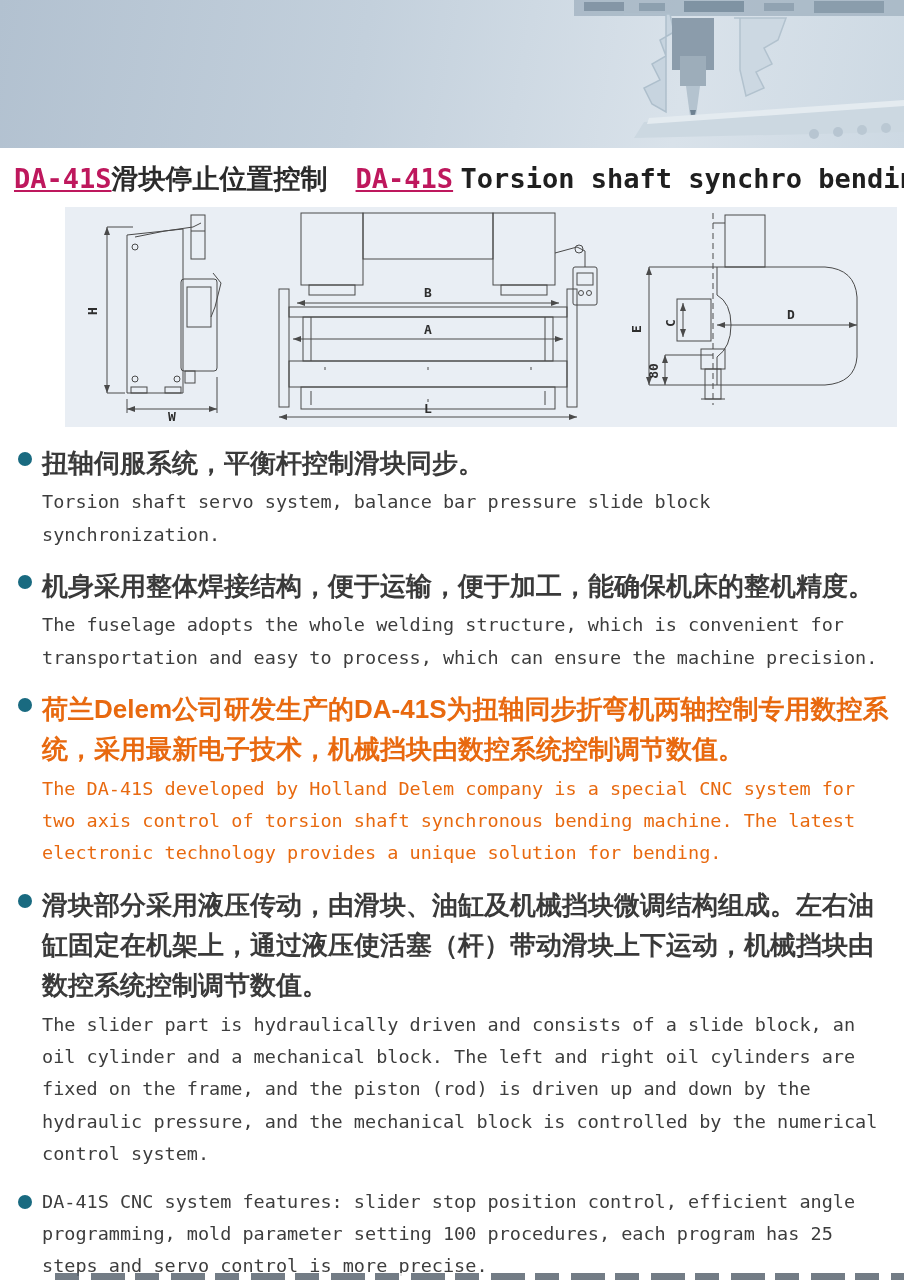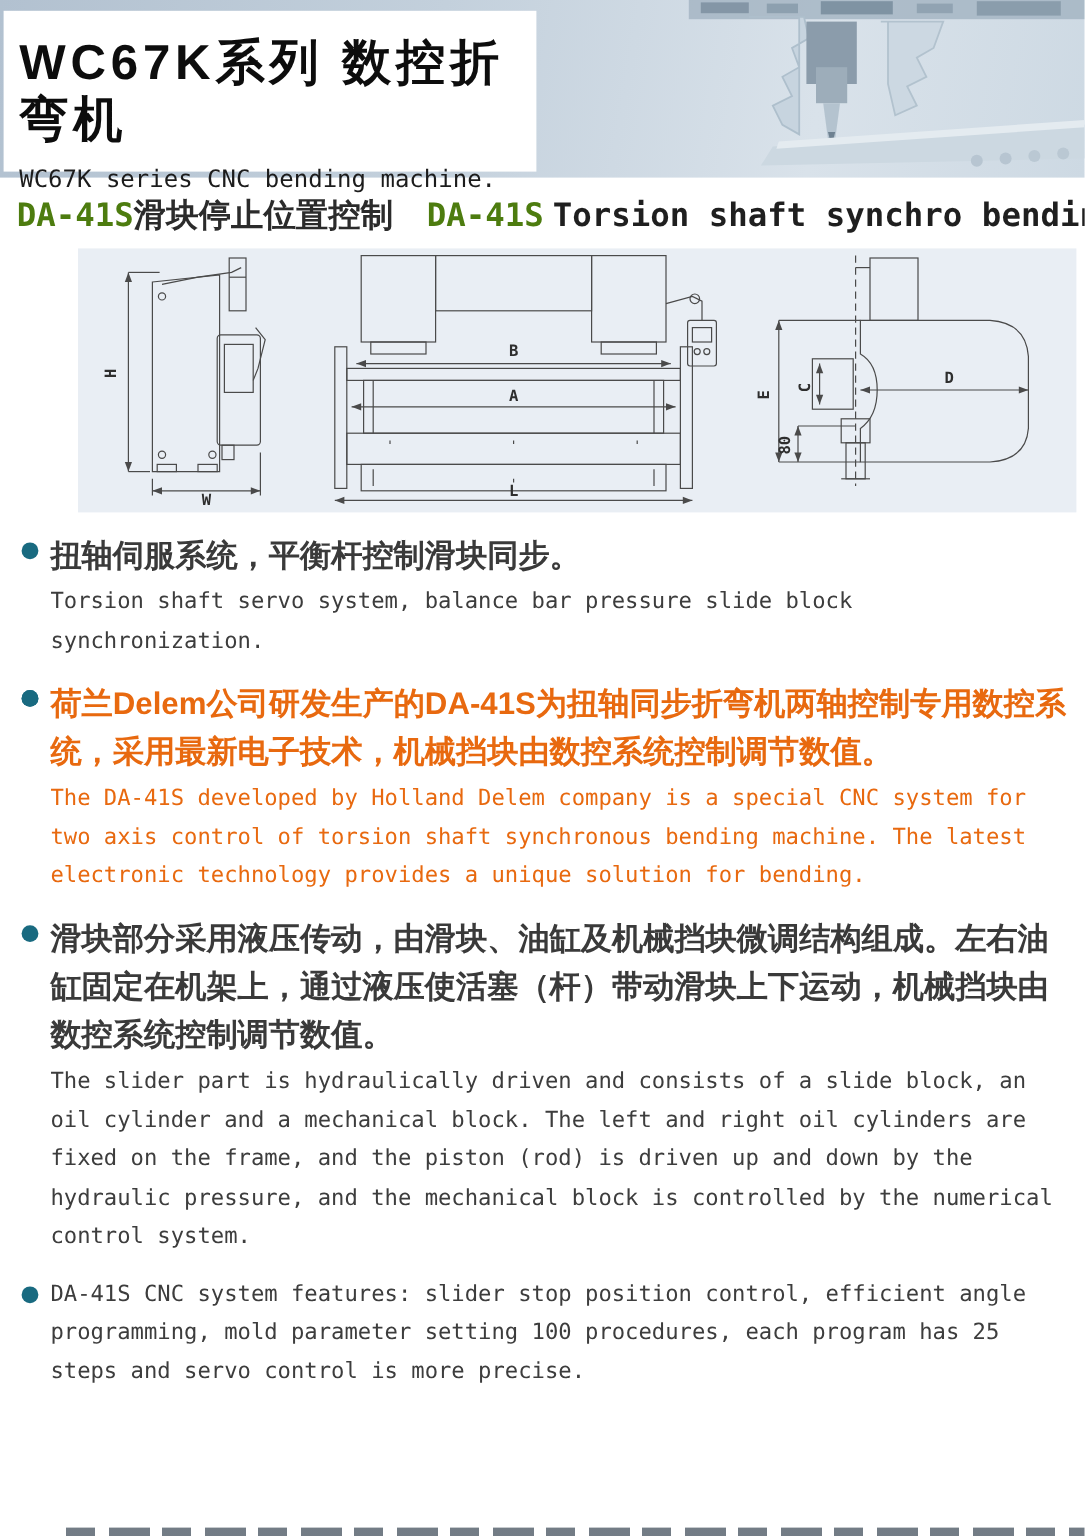--- a/index.html
+++ b/index.html
@@ -33,21 +33,21 @@
     font-family:"DejaVu Sans Mono","Liberation Mono",monospace;
     font-size:20px;color:#1c1c1c;margin-top:14px;letter-spacing:0px;
   }
   
   .subtitle-row{
     padding:13px 0 4px 14px;
     font-size:27px;
     white-space:nowrap;
     color:#2b2b2b;
   }
-  .subtitle-row .model{color:#4d7c0f;font-family:"DejaVu Sans Mono","Liberation Mono",monospace;font-weight:bold;}
+  .subtitle-row .model{color:#be185d;font-family:"DejaVu Sans Mono","Liberation Mono",monospace;font-weight:bold;text-decoration:underline;}
   .subtitle-row .cnpart{color:#2b2b2b;font-weight:600;}
   .subtitle-row .gap{display:inline-block;width:28px;}
   .subtitle-row .enpart{font-family:"DejaVu Sans Mono","Liberation Mono",monospace;color:#1f1f1f;font-weight:bold;}
   
   .diagram-box{
     margin:6px 7px 0 65px;
     width:832px;height:220px;
     background:#e9eef4;
   }
   .diagram-box svg{display:block;}
@@ -118,24 +118,20 @@
       <polygon points="256,110 262,110 259,122" fill="#6e8191"></polygon>
 
       <polygon points="210,122 470,104 470,132 200,138" fill="#ccd8e1"></polygon>
       <polygon points="215,118 470,100 470,106 213,124" fill="#e4ebf0"></polygon>
 
       <circle cx="380" cy="134" r="5" fill="#b7c5d1"></circle>
       <circle cx="404" cy="132" r="5" fill="#b7c5d1"></circle>
       <circle cx="428" cy="130" r="5" fill="#bac8d3"></circle>
       <circle cx="452" cy="128" r="5" fill="#bac8d3"></circle>
     </svg>
-    <div class="title-box">
-      <div class="title-cn">WC67K系列 数控折弯机</div>
-      <div class="title-en">WC67K series CNC bending machine.</div>
-    </div>
   </div>
 
   <div class="subtitle-row">
     <span class="model">DA-41S</span><span class="cnpart">滑块停止位置控制</span><span class="gap"></span><span class="model">DA-41S</span>&nbsp;<span class="enpart">Torsion shaft synchro bending machine</span>
   </div>
 
   <div class="diagram-box">
     <svg width="832" height="220" viewBox="0 0 832 220" xmlns="http://www.w3.org/2000/svg" stroke="#4a4a4a" stroke-width="1" fill="none">
 
       <g>
@@ -261,20 +257,22 @@
   </div>
 
   <ul class="features">
     <li class="feature">
       <span class="dot"></span>
       <div class="cn">扭轴伺服系统，平衡杆控制滑块同步。</div>
       <div class="en">Torsion shaft servo system, balance bar pressure slide block synchronization.</div>
     </li>
     <li class="feature">
       <span class="dot"></span>
+      <div class="cn">机身采用整体焊接结构，便于运输，便于加工，能确保机床的整机精度。</div>
+      <div class="en">The fuselage adopts the whole welding structure, which is convenient for transportation and easy to process, which can ensure the machine precision.</div>
     </li>
     <li class="feature accent">
       <span class="dot"></span>
       <div class="cn">荷兰Delem公司研发生产的DA-41S为扭轴同步折弯机两轴控制专用数控系统，采用最新电子技术，机械挡块由数控系统控制调节数值。</div>
       <div class="en">The DA-41S developed by Holland Delem company is a special CNC system for two axis control of torsion shaft synchronous bending machine. The latest electronic technology provides a unique solution for bending.</div>
     </li>
     <li class="feature">
       <span class="dot"></span>
       <div class="cn">滑块部分采用液压传动，由滑块、油缸及机械挡块微调结构组成。左右油缸固定在机架上，通过液压使活塞（杆）带动滑块上下运动，机械挡块由数控系统控制调节数值。</div>
       <div class="en">The slider part is hydraulically driven and consists of a slide block, an oil cylinder and a mechanical block. The left and right oil cylinders are fixed on the frame, and the piston (rod) is driven up and down by the hydraulic pressure, and the mechanical block is controlled by the numerical control system.</div>

